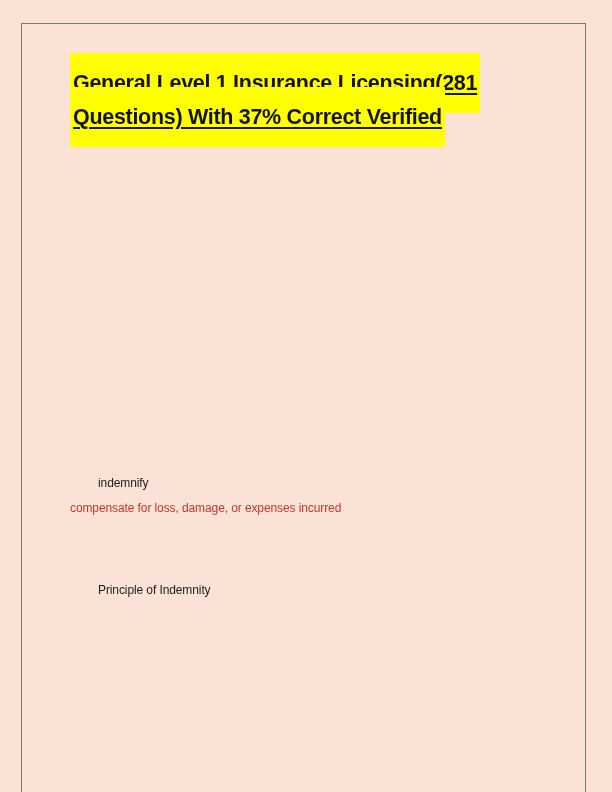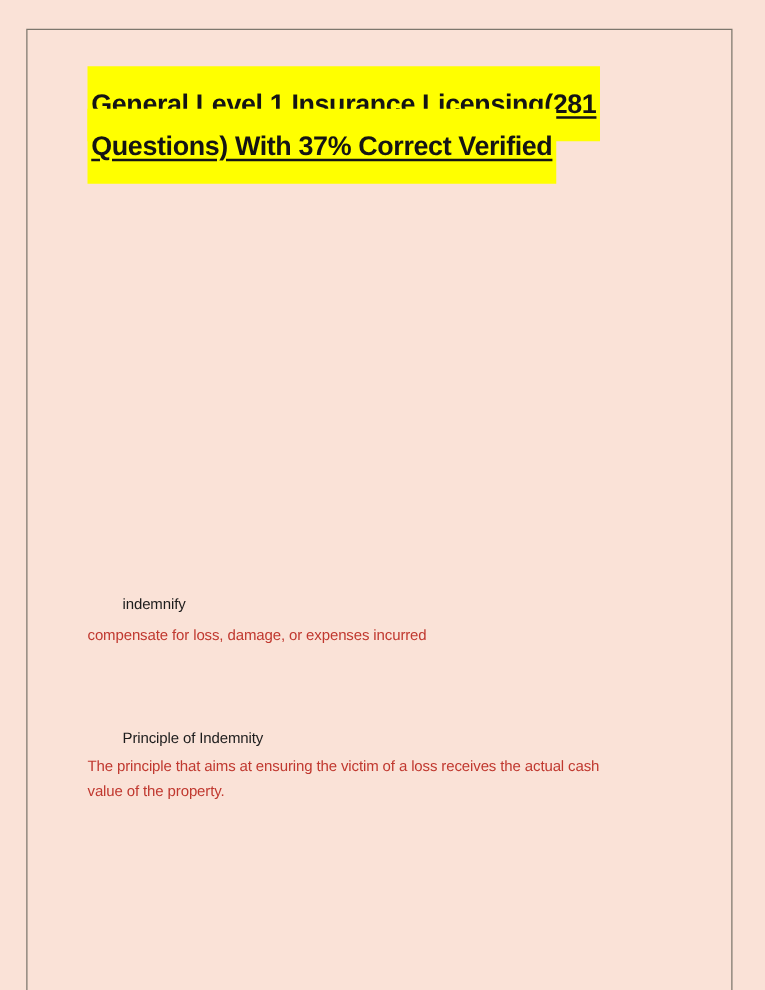--- a/index.html
+++ b/index.html
@@ -79,18 +79,14 @@
   </div>
 
   <div class="bodytext question q1">indemnify</div>
 
   <div class="bodytext answer a1">
     <div class="answer-line">compensate for loss, damage, or expenses incurred</div>
   </div>
 
   <div class="bodytext question q2">Principle of Indemnity</div>
 
-  <div class="bodytext answer a2">
-    <div class="answer-line">The principle that aims at ensuring the victim of a loss receives the actual cash</div>
-    <div class="answer-line">value of the property.</div>
-  </div>
 
 </div>
 
 </body></html>

